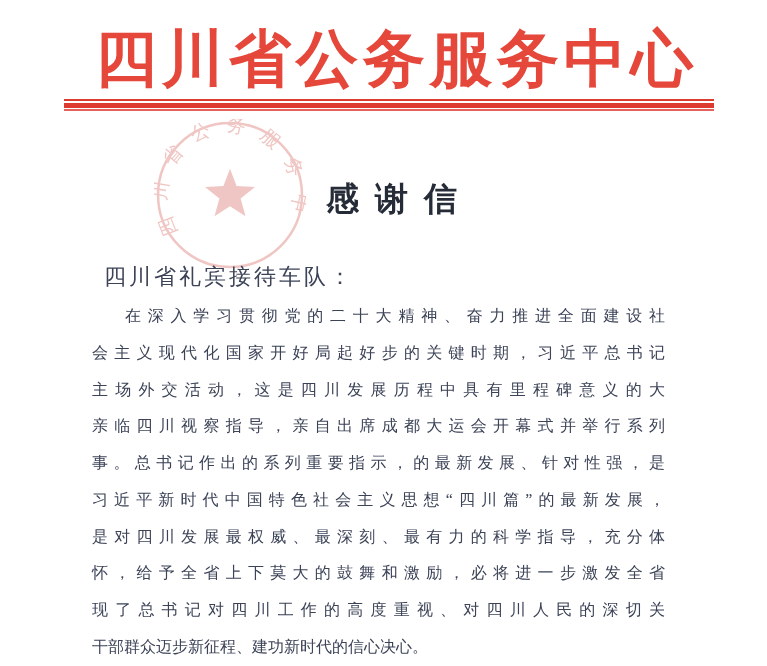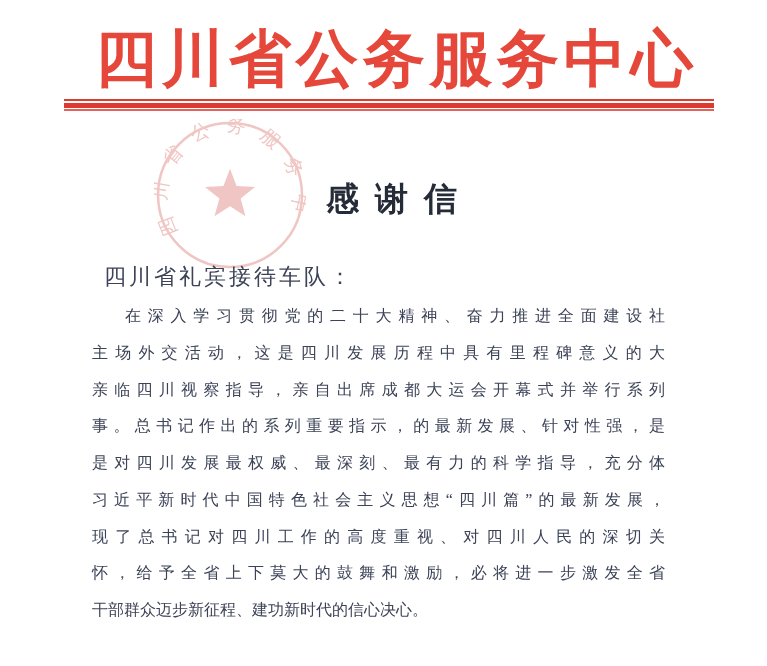--- a/index.html
+++ b/index.html
@@ -106,23 +106,24 @@
       <textPath href="#stamp-arc" startOffset="4">四川省公务服务中心</textPath>
     </text>
   </svg>
 
   <div class="doc-title">感谢信</div>
 
   <div class="salutation">四川省礼宾接待车队：</div>
 
   <div class="body-block">
     <div class="body-line first">在深入学习贯彻党的二十大精神、奋力推进全面建设社</div>
+    <div class="body-line">会主义现代化国家开好局起好步的关键时期，习近平总书记</div>
     <div class="body-line">主场外交活动，这是四川发展历程中具有里程碑意义的大</div>
     <div class="body-line">亲临四川视察指导，亲自出席成都大运会开幕式并举行系列</div>
     <div class="body-line">事。总书记作出的系列重要指示，的最新发展、针对性强，是</div>
+    <div class="body-line">习近平新时代中国特色社会主义思想“四川篇”的最新发展，</div>
     <div class="body-line">是对四川发展最权威、最深刻、最有力的科学指导，充分体</div>
-    <div class="body-line">习近平新时代中国特色社会主义思想“四川篇”的最新发展，</div>
+    <div class="body-line">怀，给予全省上下莫大的鼓舞和激励，必将进一步激发全省</div>
     <div class="body-line">现了总书记对四川工作的高度重视、对四川人民的深切关</div>
-    <div class="body-line">怀，给予全省上下莫大的鼓舞和激励，必将进一步激发全省</div>
     <div class="body-line last">干部群众迈步新征程、建功新时代的信心决心。</div>
   </div>
 
 </div>
 
 </body></html>

